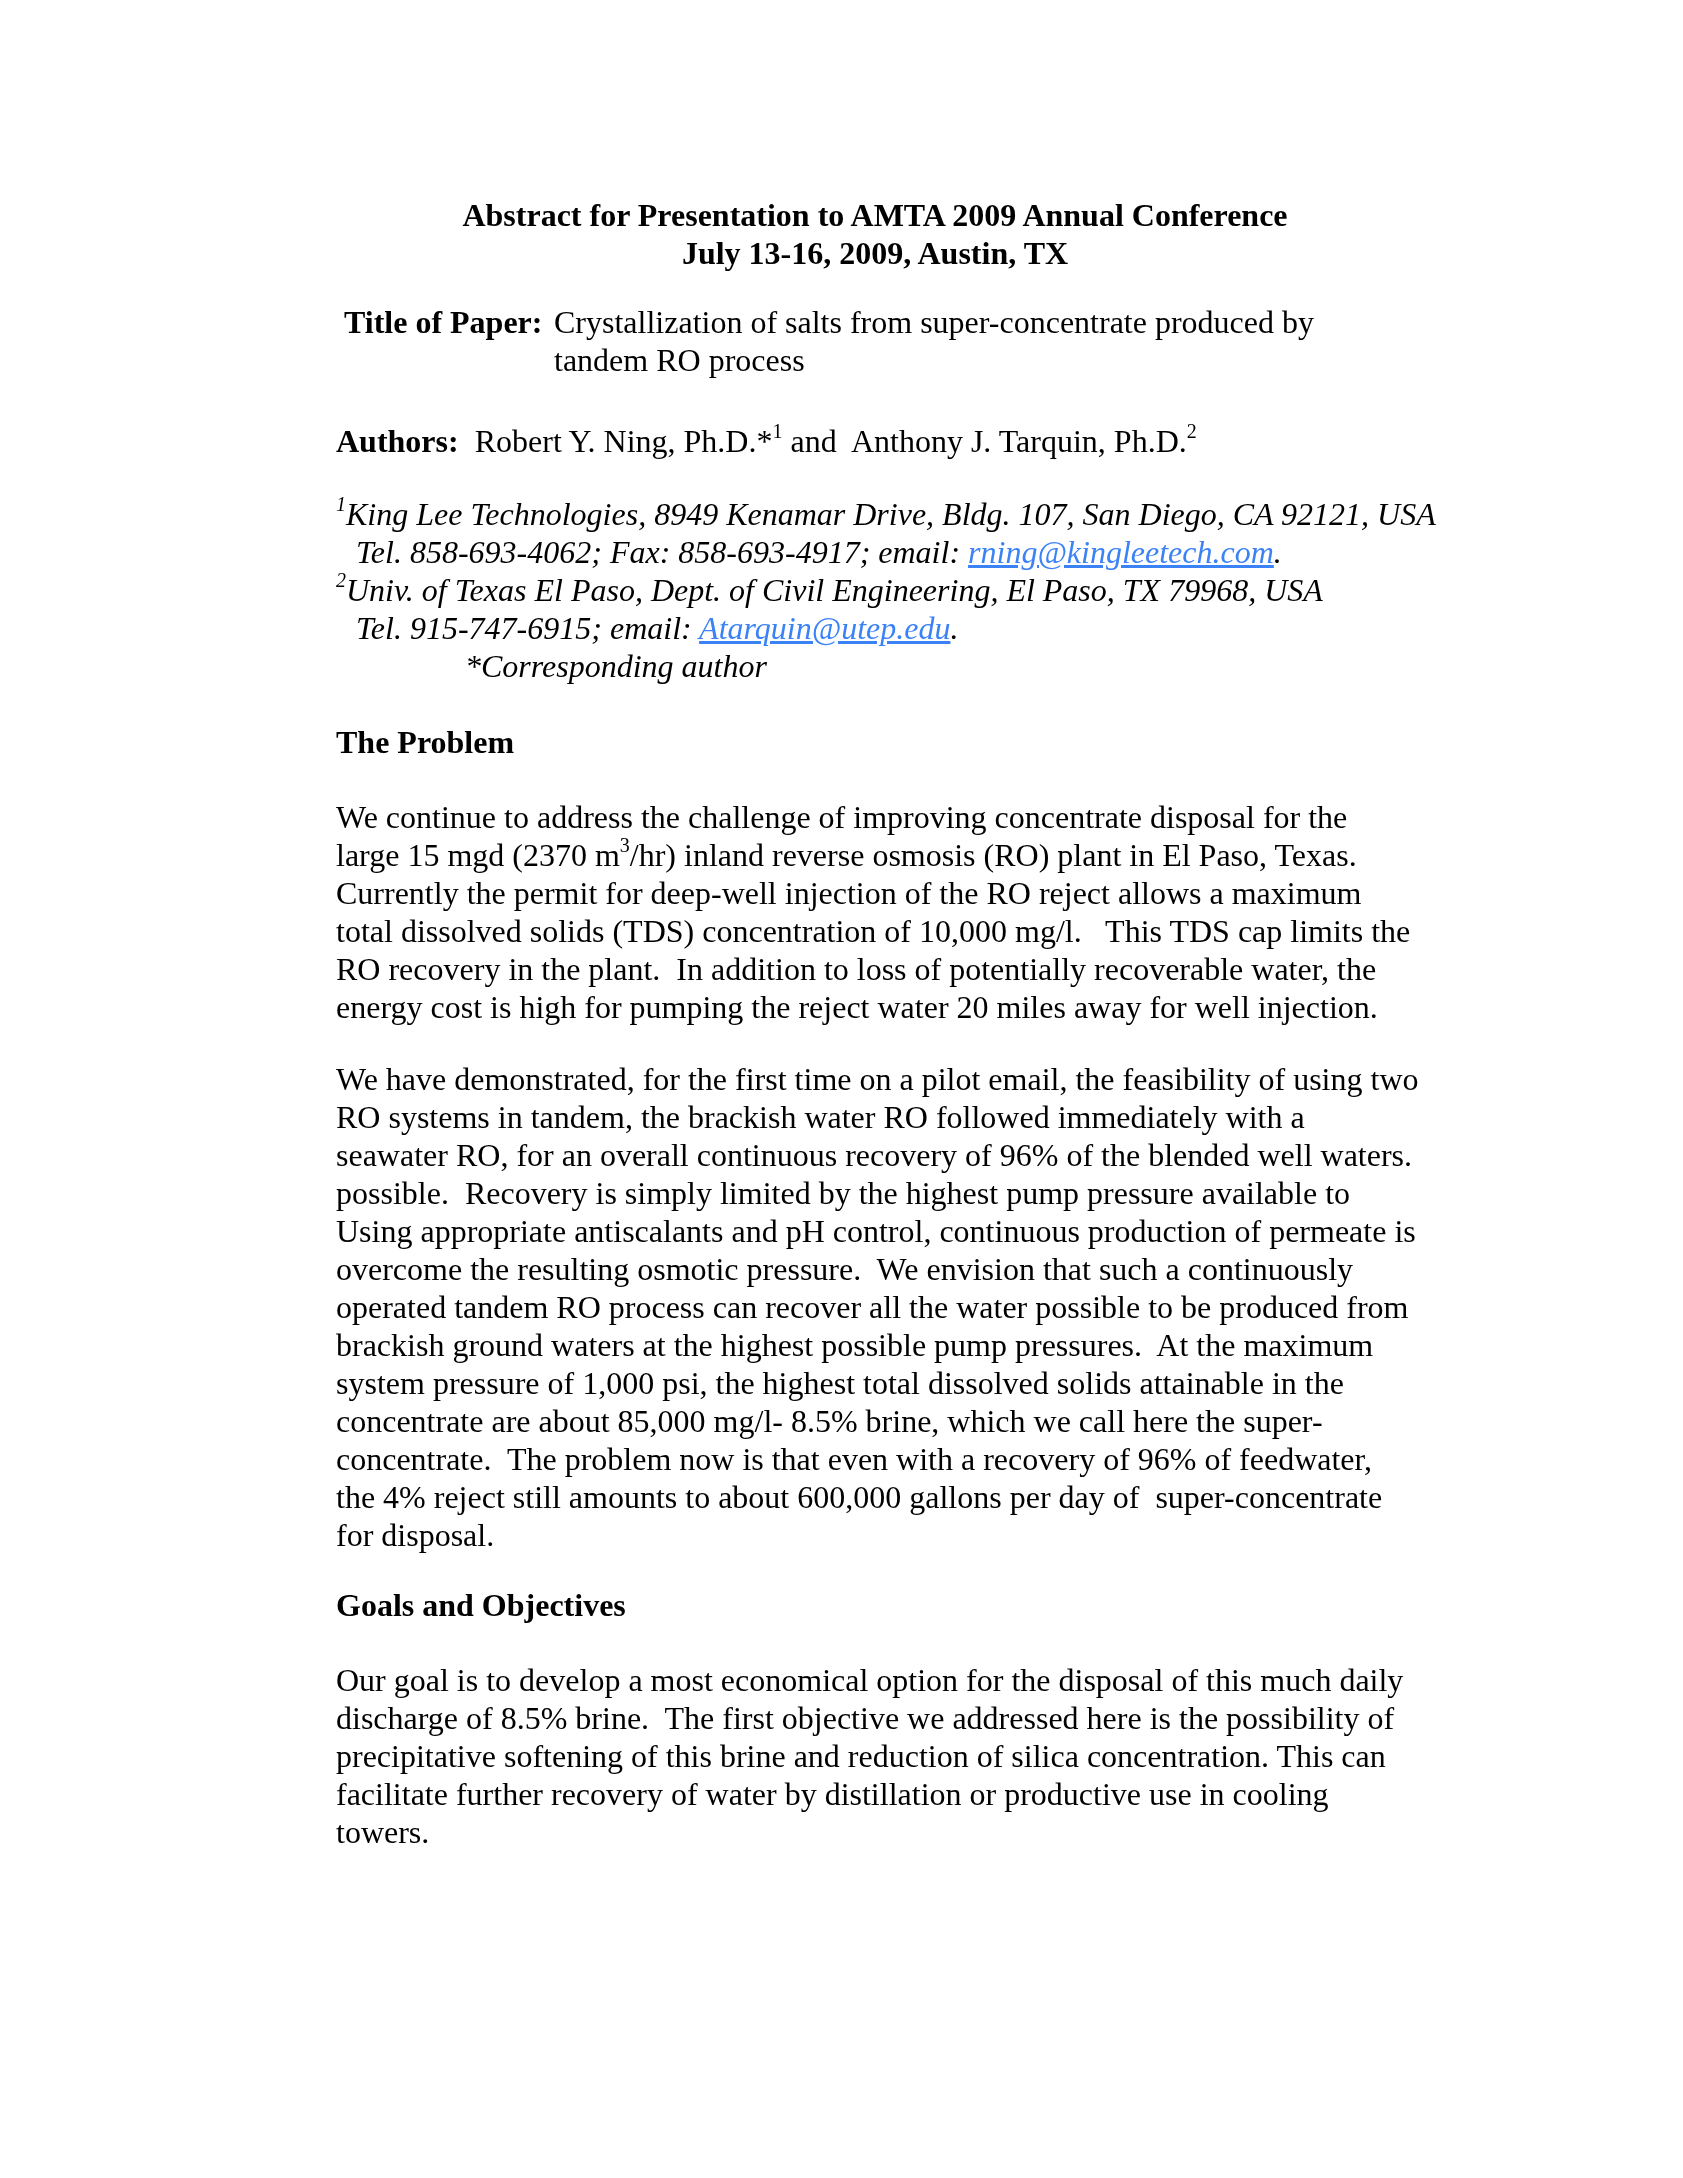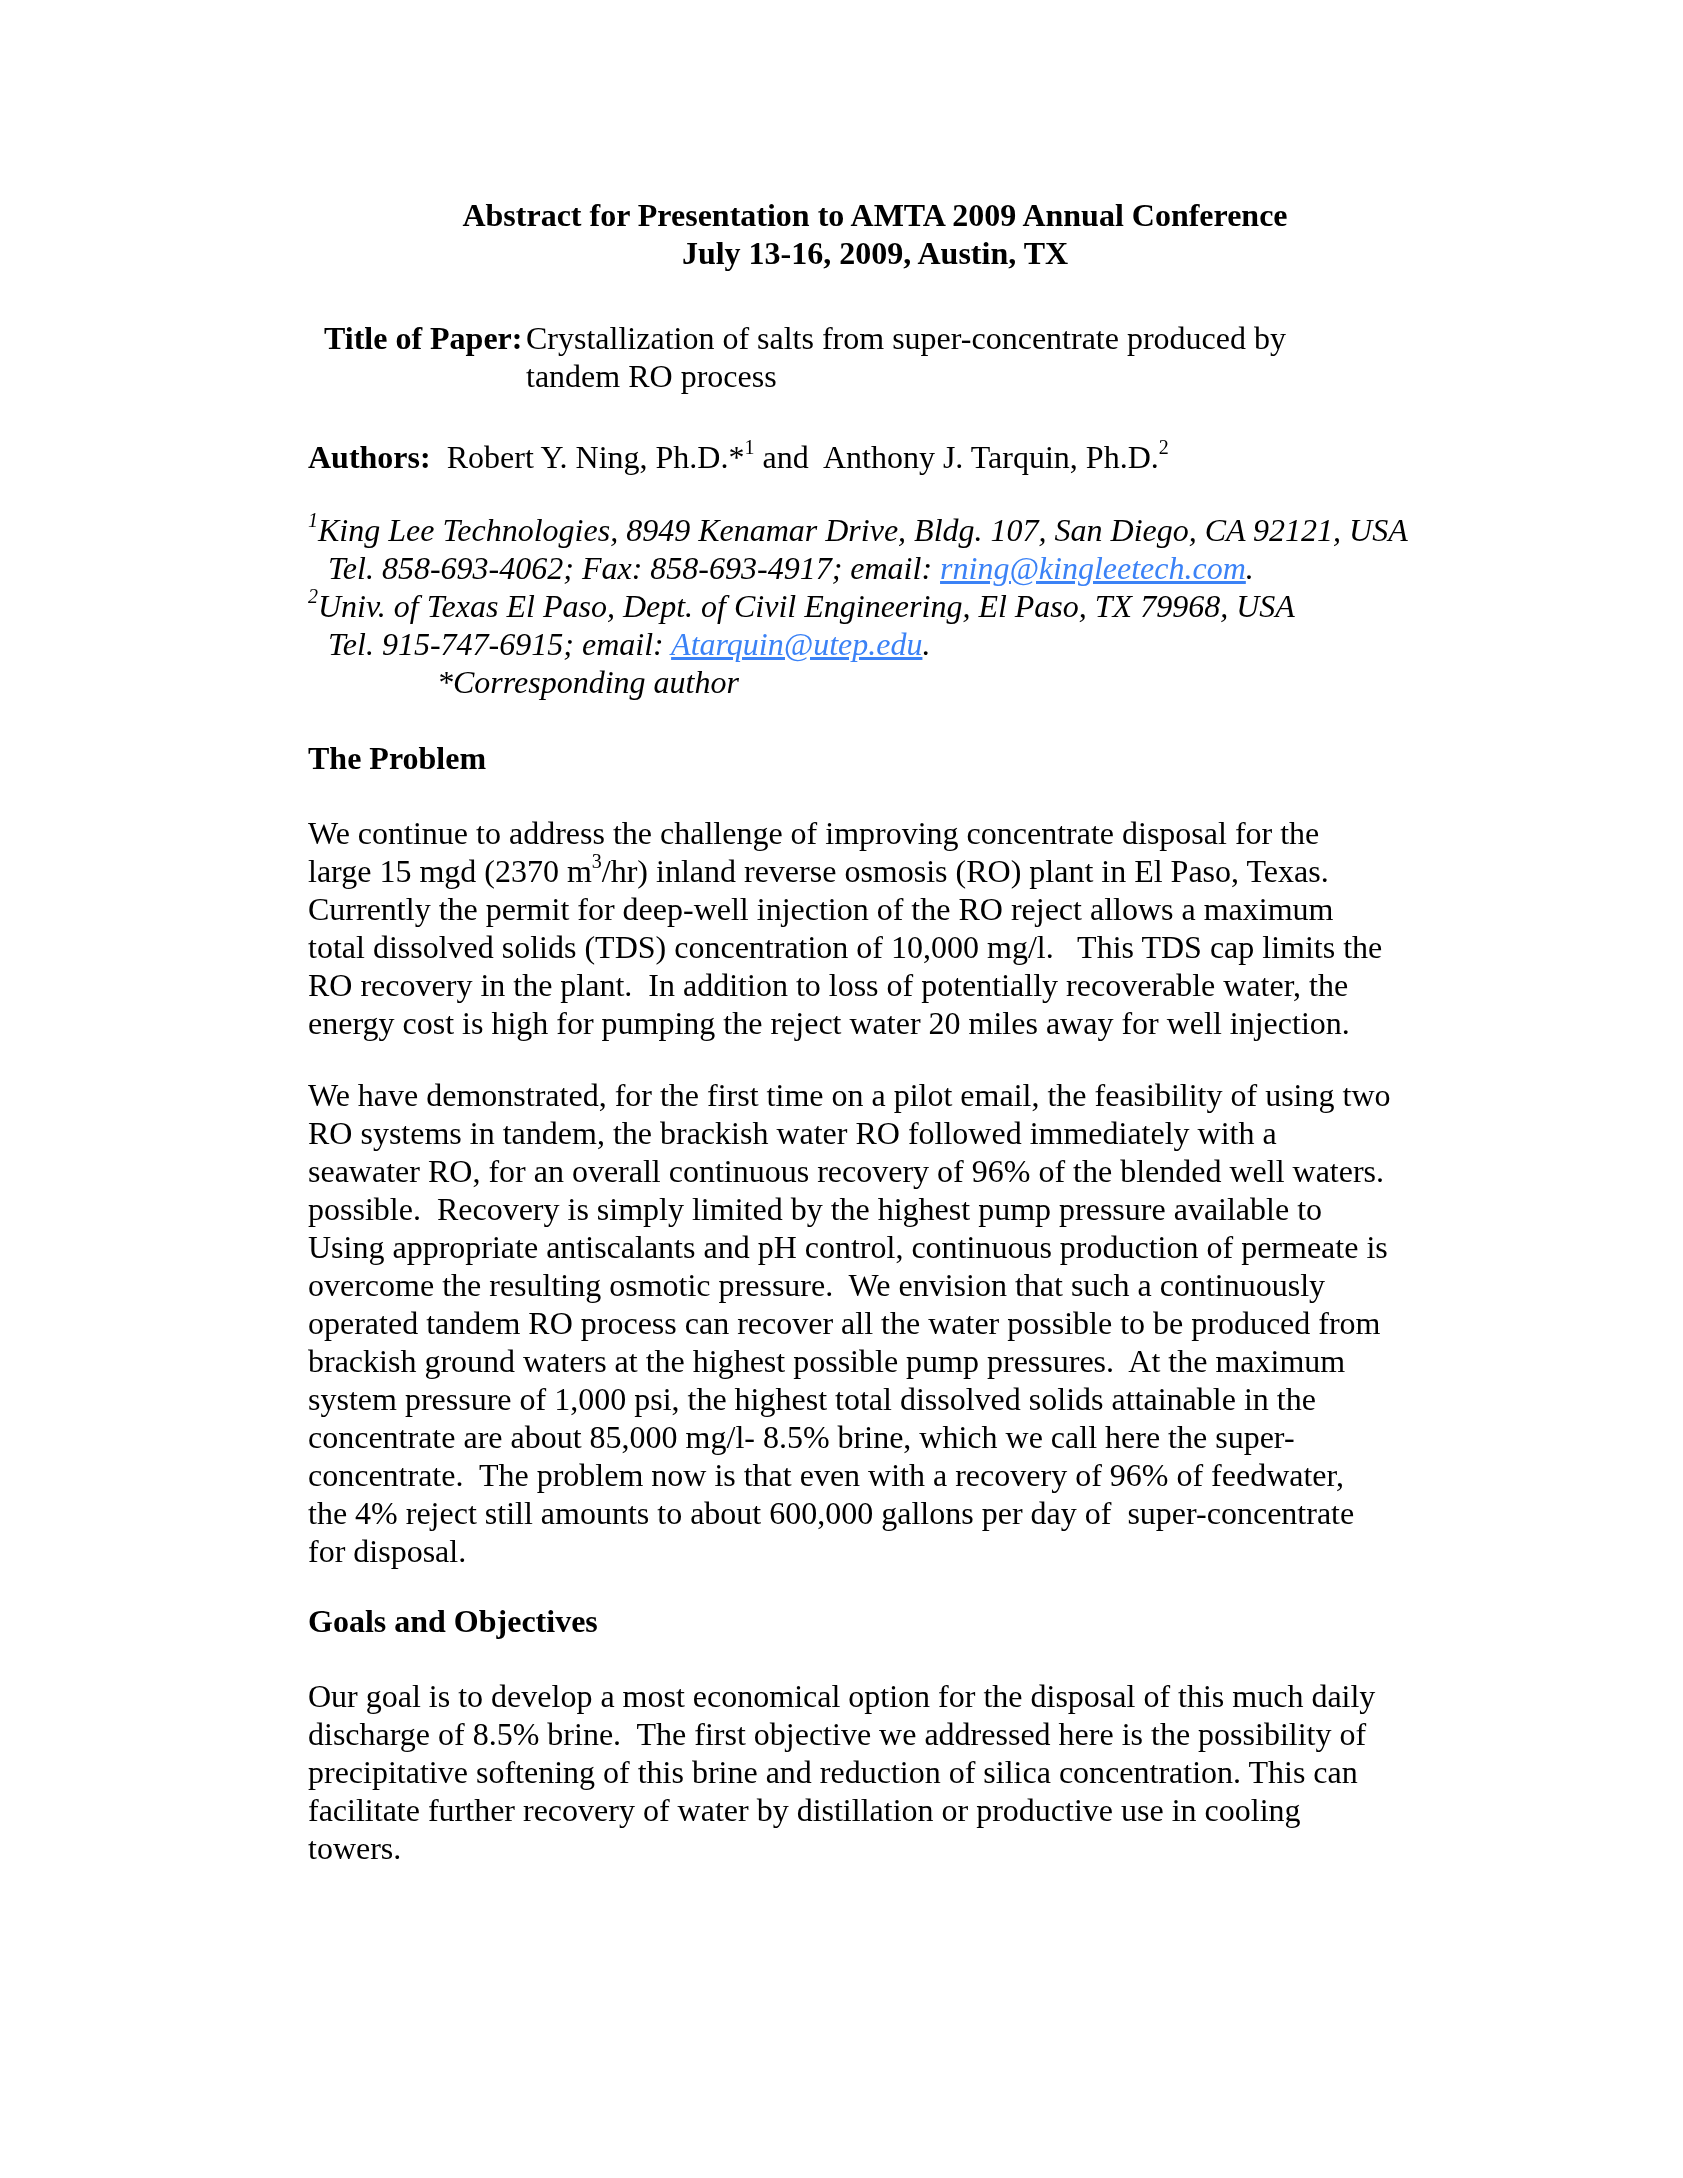--- a/index.html
+++ b/index.html
@@ -28,31 +28,30 @@
       width: 1750px;
       top: 196px;
       text-align: center;
       font-weight: bold;
       font-size: 32px;
       line-height: 38px;
     }
     .header div { white-space: nowrap; }
     .block {
       position: absolute;
-      left: 308px;
+      left: 336px;
       width: 1129px;
       font-size: 32px;
       line-height: 38px;
-      margin-top: 16px;
     }
     .bold { font-weight: bold; }
     .title-row { top: 303px; }
     .title-row .label {
       position: absolute;
-      left: 16px;
+      left: 8px;
       top: 0;
       white-space: nowrap;
     }
     .title-row .value {
       position: absolute;
       left: 218px;
       top: 0;
       width: 891px;
     }
     .authors { top: 422px; white-space: nowrap; }

